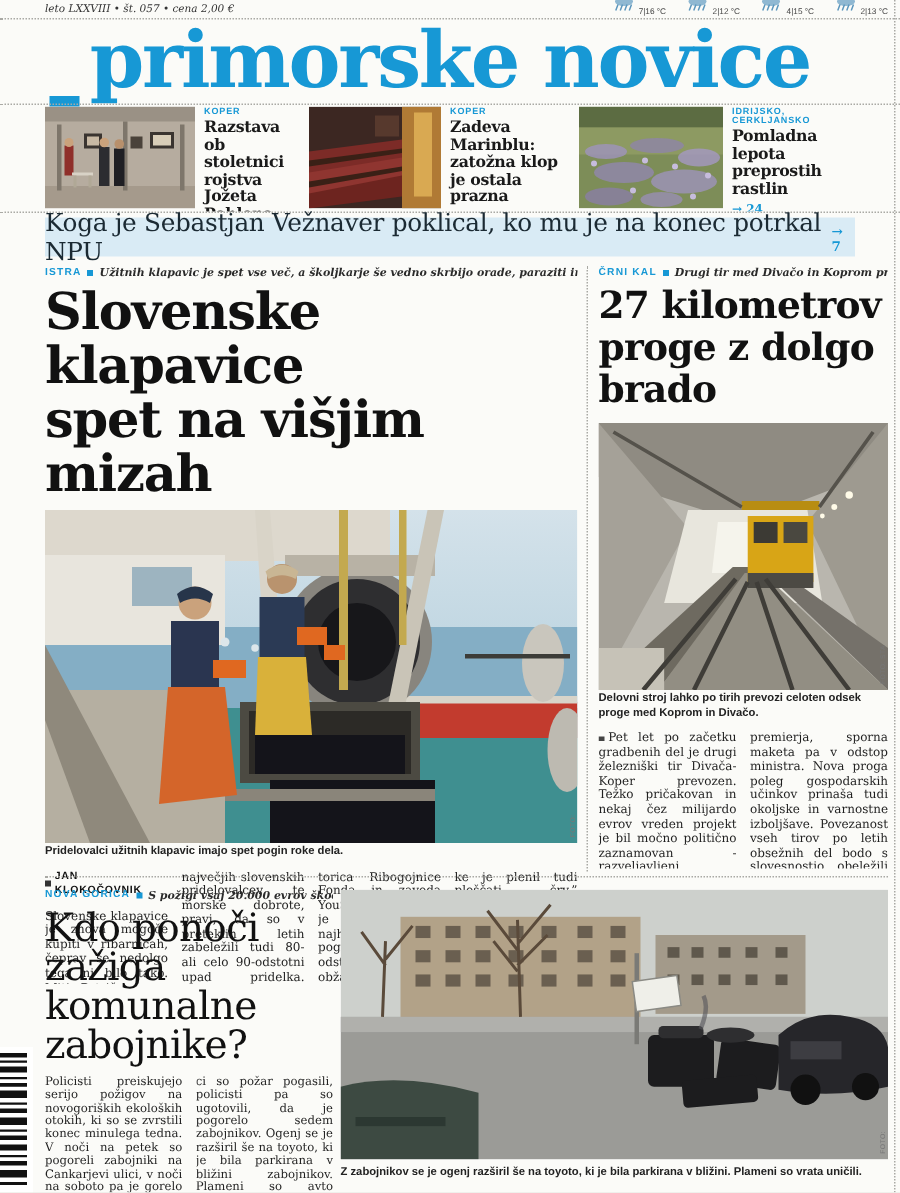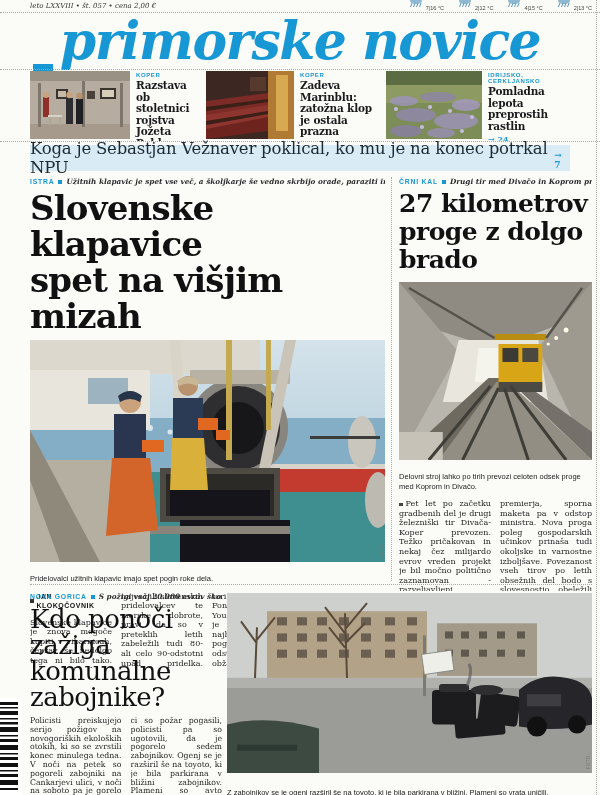--- a/index.html
+++ b/index.html
@@ -21,21 +21,21 @@
   .weather { position:absolute; right:8px; top:0; height:13px; display:flex; gap:14px; overflow:hidden; }
   .weather-item { display:flex; align-items:flex-end; gap:3px; height:13px; }
   .weather-item svg { margin-bottom:1px; }
   .weather-temp { font-family:"Liberation Sans", sans-serif; font-size:5.5px; color:#444; padding-bottom:2px; }
   .topbar-rule { position:absolute; left:0; top:12px; width:600px; }
 
   
   .masthead { position:absolute; left:0; top:13px; width:600px; height:57px; text-align:center; }
   .masthead-title {
     font-family:"DejaVu Serif", serif; font-weight:bold; font-size:52px; line-height:56px;
-    letter-spacing:-1.5px; color:#1798d5;font-style:italic;
+    letter-spacing:-1.5px; color:#1798d5;
   }
   .masthead-rule { position:absolute; left:0; top:69px; width:600px; }
   .masthead-accent { position:absolute; left:33px; top:64px; width:20px; height:7px; background:#1798d5; }
 
   
   .teasers { position:absolute; left:30px; top:71px; width:540px; height:70px; display:flex; }
   .teaser-photo { height:68px; overflow:hidden; flex:none; }
   .teaser-photo svg { display:block; width:100%; height:100%; }
   .teaser-cell { flex:none; padding:1px 4px 0 6px; overflow:hidden; }
   .teaser-kicker {
@@ -69,22 +69,22 @@
     margin-top:4px; font-weight:bold; font-size:34px; line-height:36px;
     letter-spacing:-0.8px; color:#111;
   }
   .lead-photo { position:relative; margin-top:6px; width:355px; height:222px; overflow:hidden; }
   .lead-photo svg { display:block; width:100%; height:100%; }
   .photo-credit {
     position:absolute; right:1px; bottom:4px; writing-mode:vertical-rl; transform:rotate(180deg);
     font-family:"Liberation Sans", sans-serif; font-size:4.5px; color:#777; letter-spacing:0.3px;
   }
   .caption {
-    font-family:"Liberation Sans", sans-serif; font-weight:normal; font-size:7.5px;
-    line-height:9.5px; color:#222; margin-top:12px;
+    font-family:"Liberation Sans", sans-serif; font-weight:bold; font-size:7.5px;
+    line-height:9.5px; color:#222; margin-top:0;
   }
   .body-row { display:flex; gap:9px; margin-top:8px; overflow:hidden; }
   .body-col {
     flex:1 1 0; font-size:8px; line-height:9.6px; text-align:justify; color:#1f1f1f;
     hyphens:auto; overflow:hidden;
   }
   .lead .body-row { height:76px; }
   .byline { display:flex; align-items:center; gap:3px; margin-bottom:7px; }
   .byline-name {
     font-family:"Liberation Sans", sans-serif; font-weight:bold; font-size:7px;

